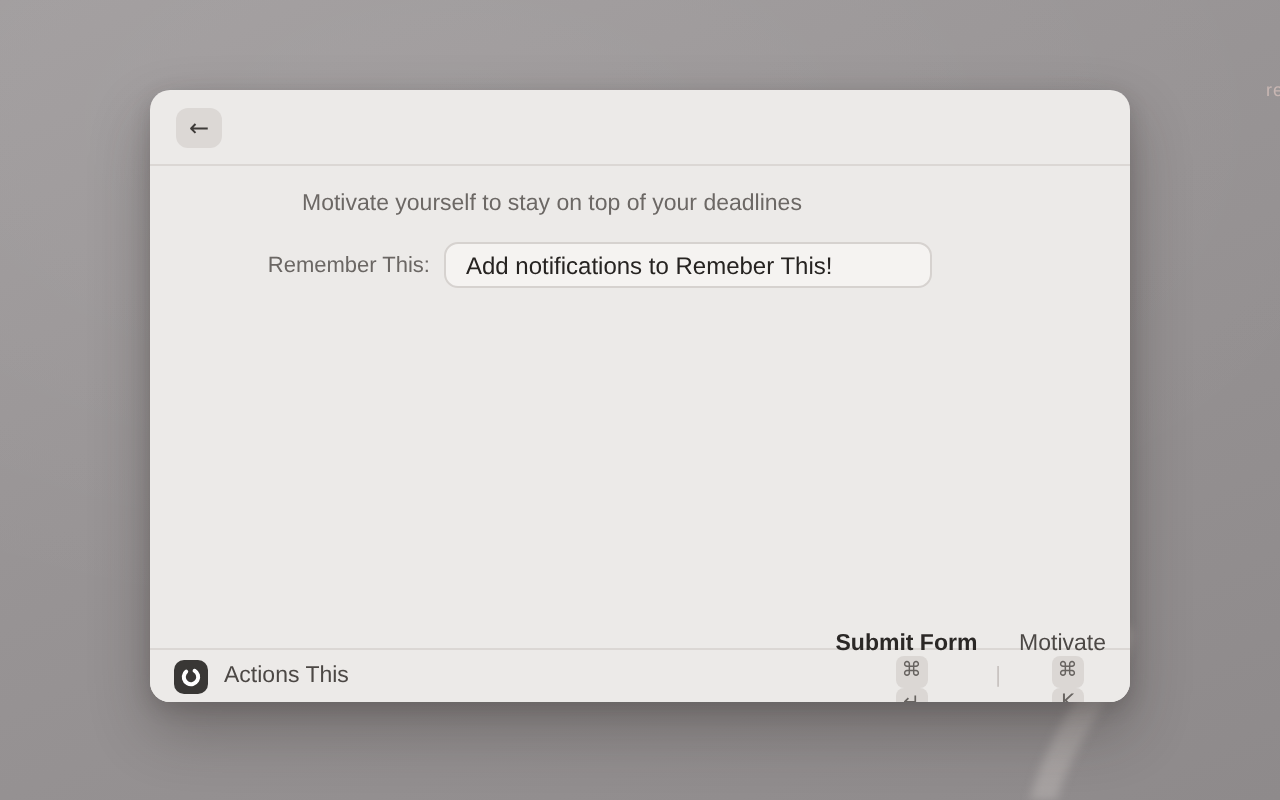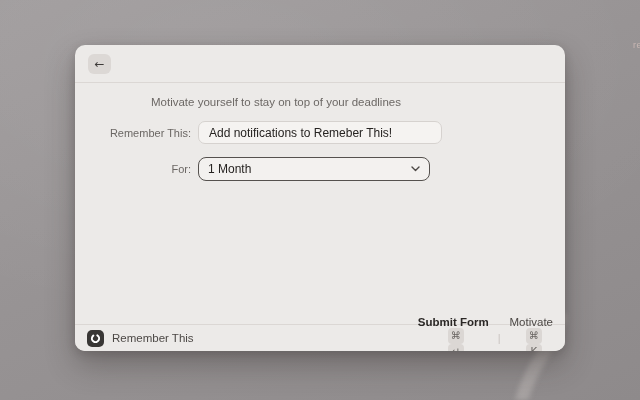--- a/index.html
+++ b/index.html
@@ -38,21 +38,21 @@
     display: flex; align-items: center; justify-content: center; cursor: pointer;
     font-family: "DejaVu Sans", sans-serif;
   }
 
   .win-body { padding-top: 13px; }
 
   .form-desc {
     margin-left: 76px; font-size: 11.5px; color: #6c6865; margin-bottom: 13px;
   }
 
-  .form-row { display: flex; align-items: center; margin-bottom: 13px; }
+  .form-row { display: flex; align-items: center; margin-bottom: 13px; margin-left: 24px; }
   .form-label {
     width: 123px; text-align: right; padding-right: 7px;
     font-size: 11px; color: #6b6764; font-weight: 500;
   }
   .text-input {
     width: 244px; height: 23px; border: 1px solid #d6d2cf; border-radius: 7px;
     background: #f5f3f1; padding: 0 10px; font-size: 12px; color: #262321;
     font-family: "Liberation Sans", sans-serif; outline: none;
   }
   .dropdown {
@@ -109,42 +109,31 @@
 
     <div class="win-body">
 
       <div class="form-desc">Motivate yourself to stay on top of your deadlines</div>
 
       <div class="form-row">
         <label class="form-label">Remember This:</label>
         <input class="text-input" type="text" value="Add notifications to Remeber This!" style="">
       </div>
 
-      <div class="form-row">
-        <label class="form-label">For:</label>
-        <div class="dropdown">
-          <span class="dropdown-value">1 Month</span>
-          <span class="chevron-icon">
-            <svg width="9" height="6" viewBox="0 0 9 6">
-              <polyline points="1,1 4.5,4.5 8,1" fill="none" stroke="#4c4845" stroke-width="1.4" stroke-linecap="round" stroke-linejoin="round"></polyline>
-            </svg>
-          </span>
-        </div>
-      </div>
 
     </div>
 
     <div class="win-footer">
 
       <div class="app-icon">
         <svg width="11" height="11" viewBox="0 0 11 11">
           <circle cx="5.5" cy="5.5" r="3.6" fill="none" stroke="#ffffff" stroke-width="2" stroke-dasharray="18 4.6" transform="rotate(-60 5.5 5.5)" stroke-linecap="round"></circle>
         </svg>
       </div>
-      <span class="app-name">Remember This</span>
+      <span class="app-name">Actions This</span>
 
       <div class="footer-spacer"></div>
 
       <div class="footer-action">
         <span class="action-label primary">Submit Form</span>
         <span class="kbd">⌘</span>
         <span class="kbd">↵</span>
       </div>
 
       <span class="footer-sep">|</span>

